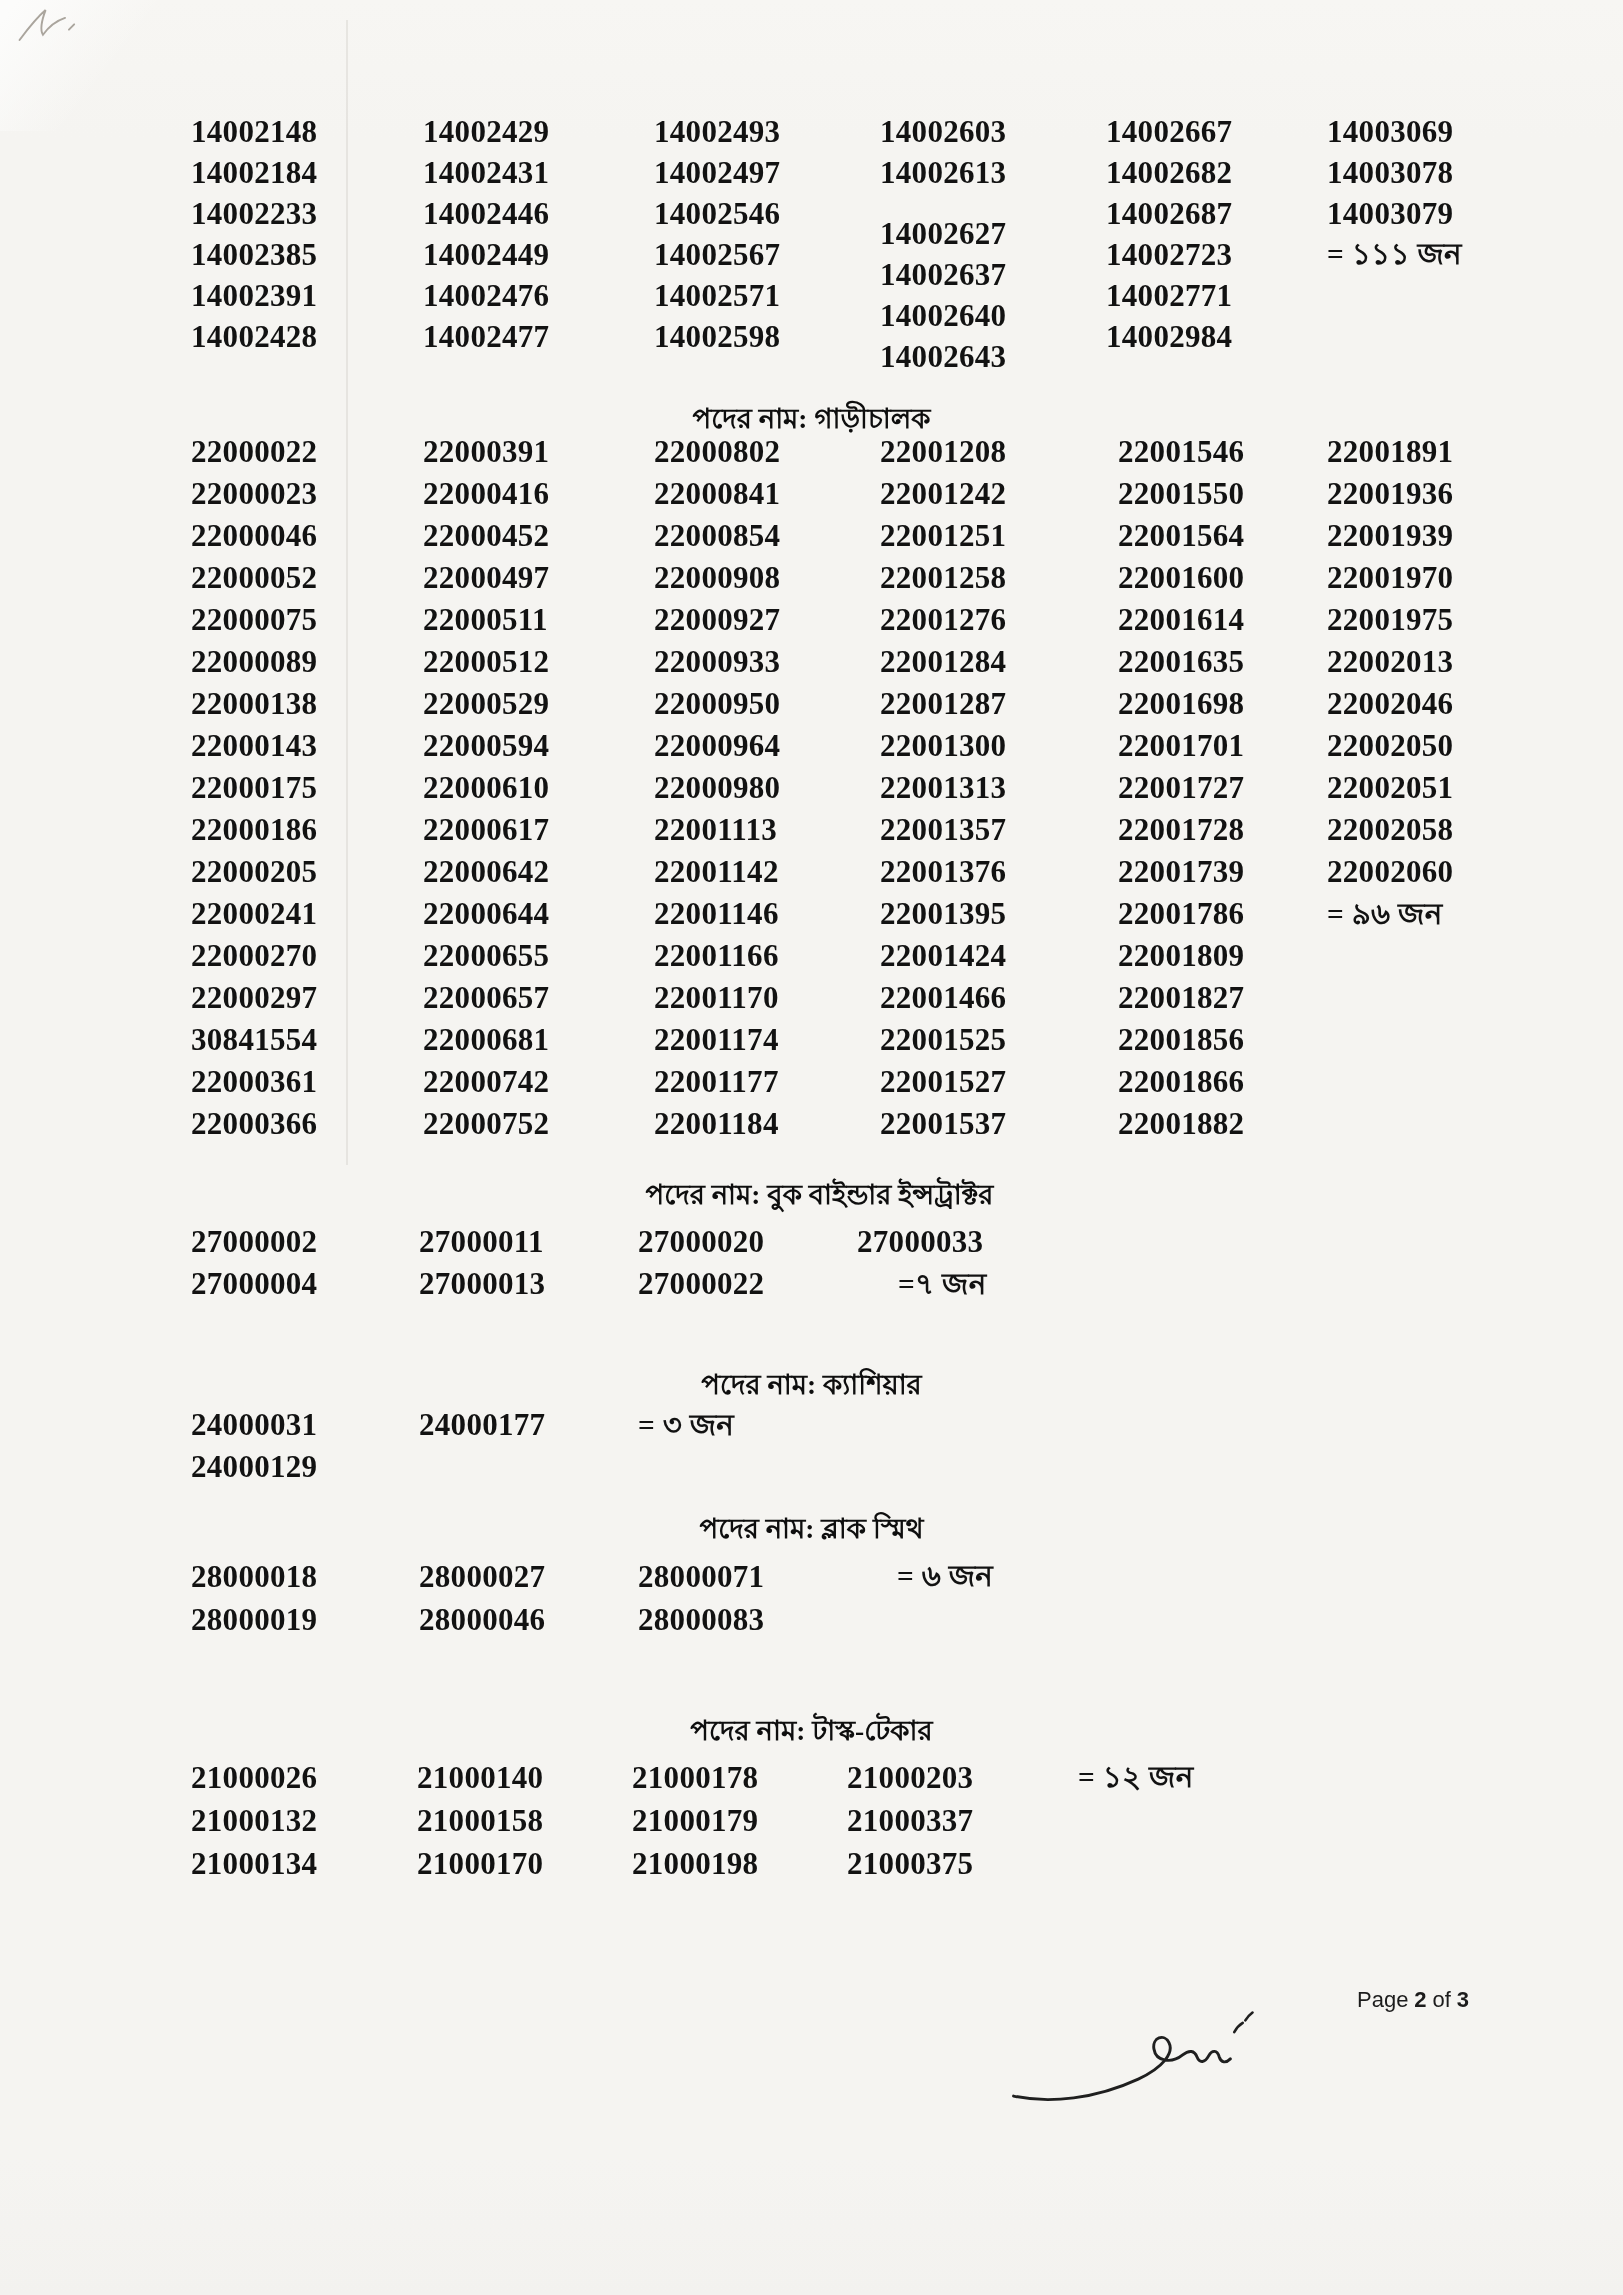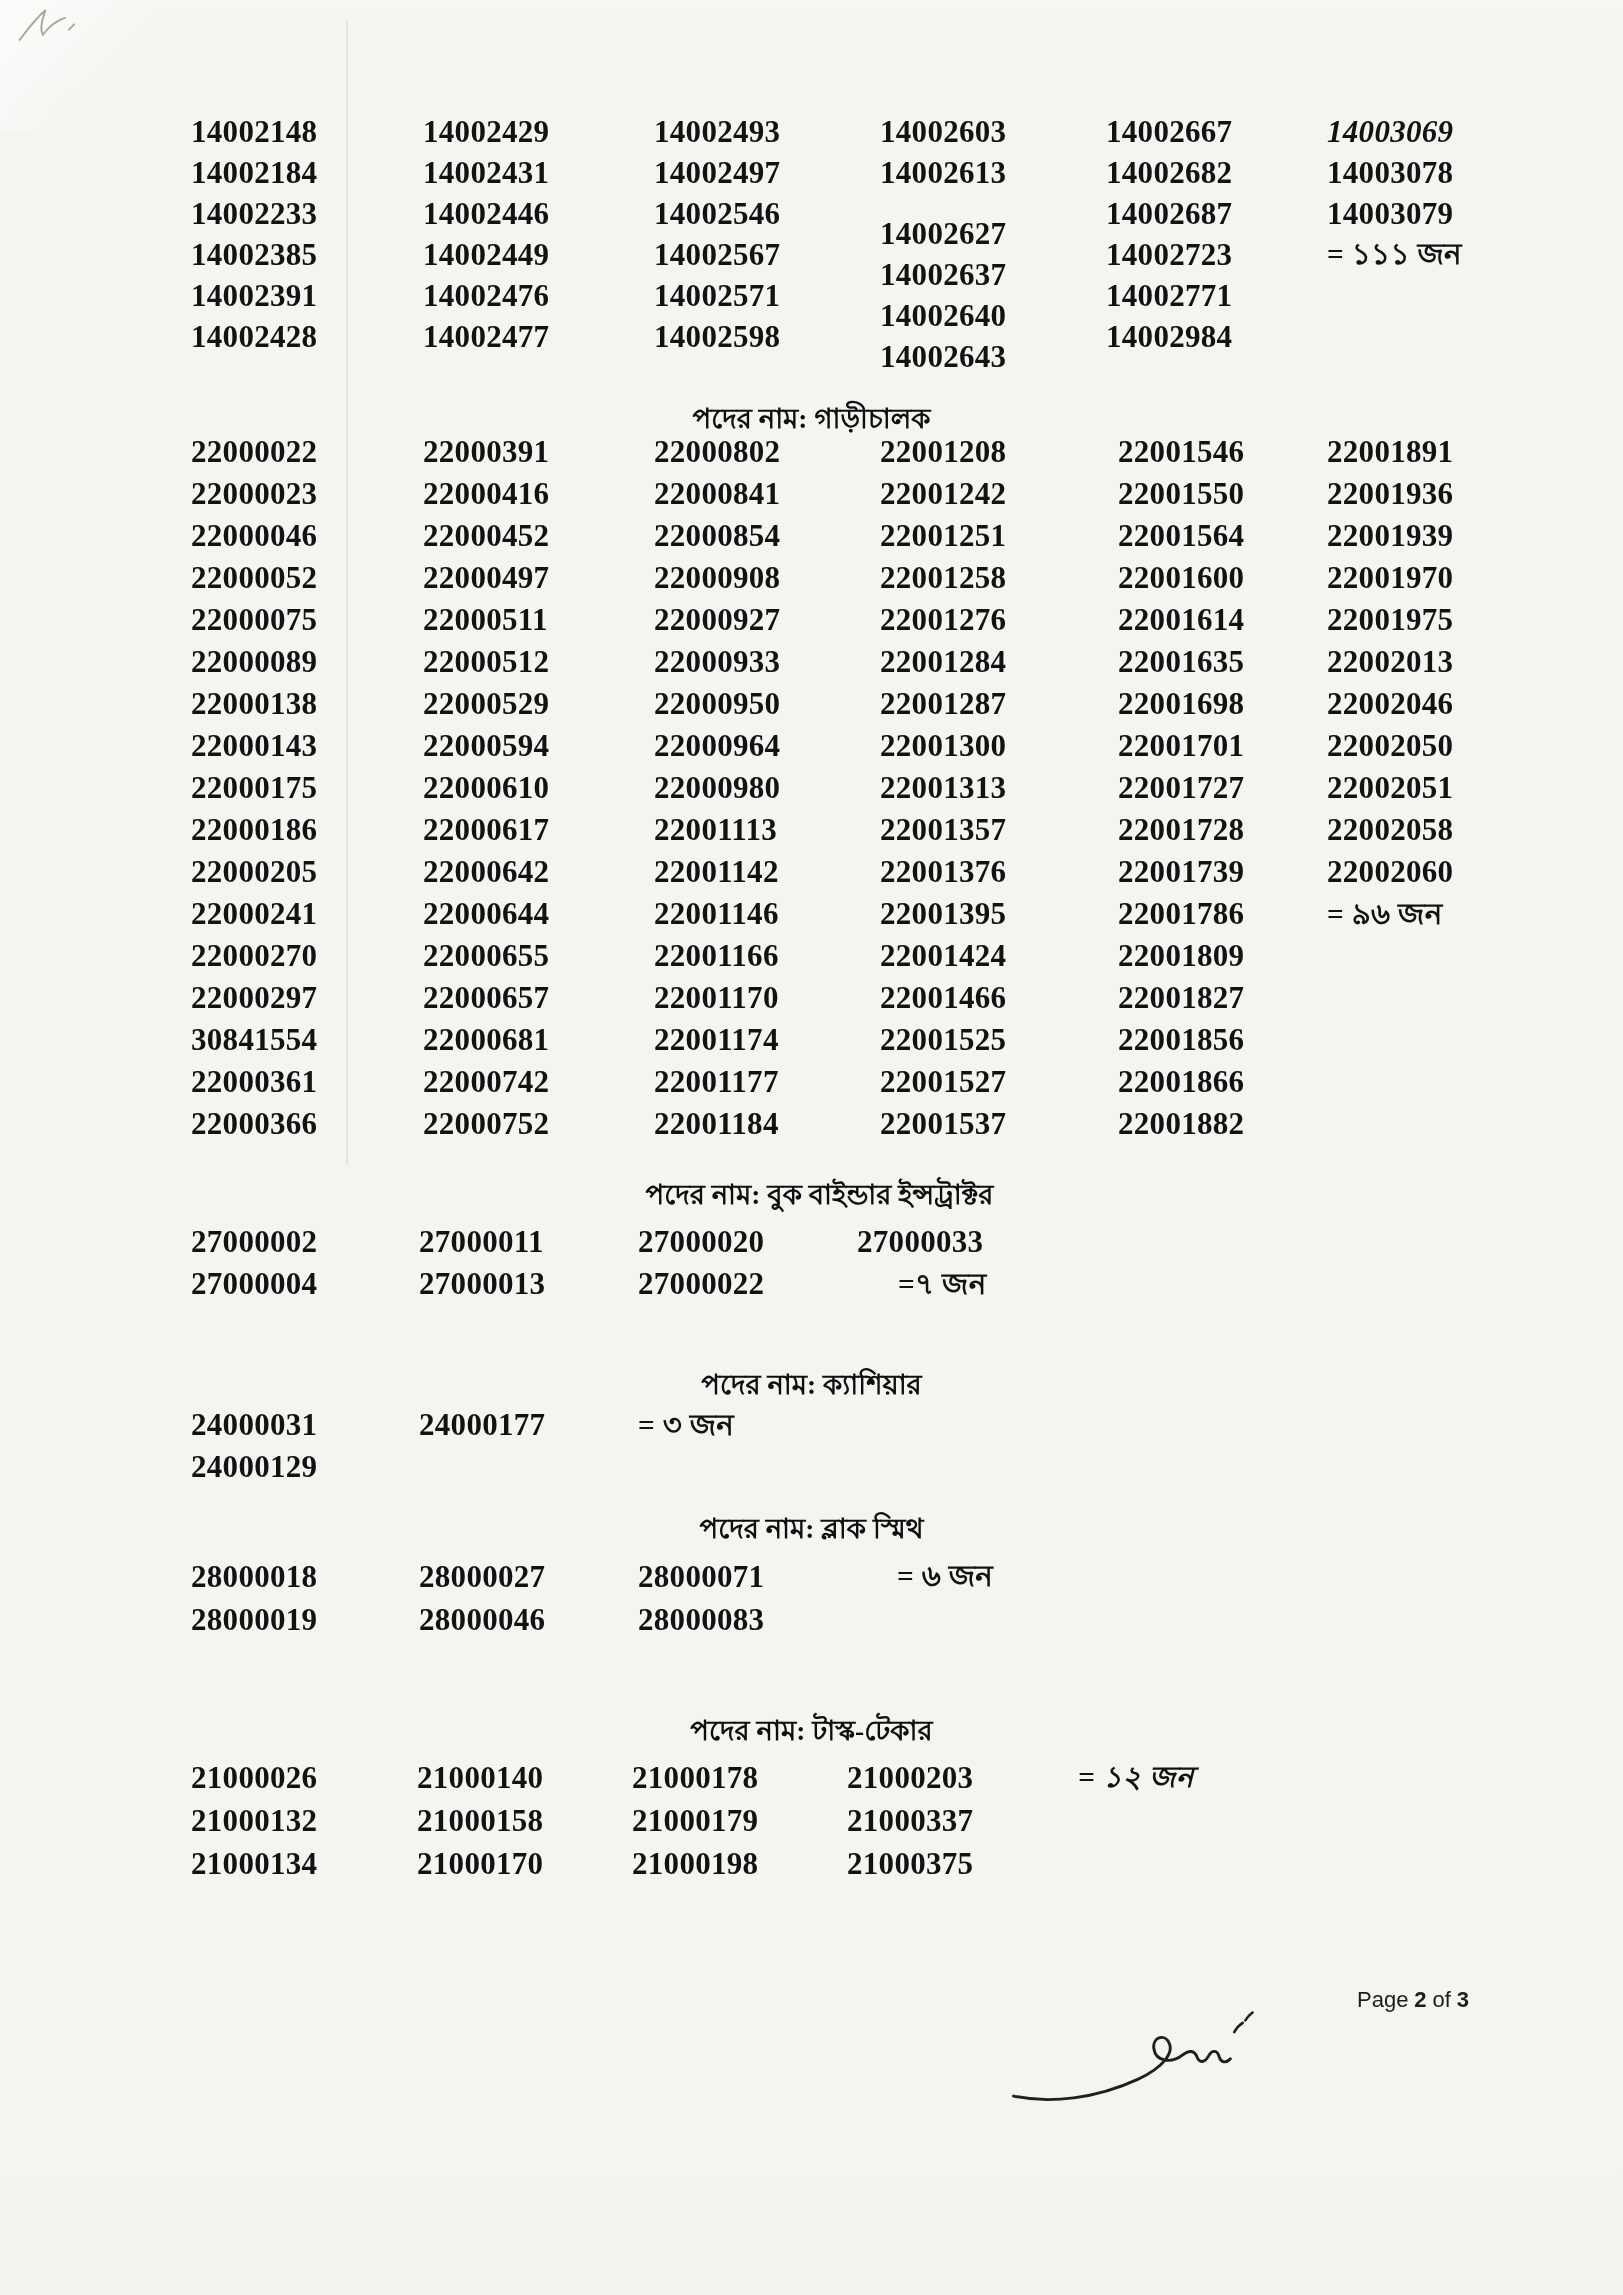--- a/index.html
+++ b/index.html
@@ -103,21 +103,21 @@
         </div>
         <div class="col" style="left: 1106px; top: 111px;">
           <div class="num" style="height: 41px; line-height: 41px;">14002667</div>
           <div class="num" style="height: 41px; line-height: 41px;">14002682</div>
           <div class="num" style="height: 41px; line-height: 41px;">14002687</div>
           <div class="num" style="height: 41px; line-height: 41px;">14002723</div>
           <div class="num" style="height: 41px; line-height: 41px;">14002771</div>
           <div class="num" style="height: 41px; line-height: 41px;">14002984</div>
         </div>
         <div class="col" style="left: 1327px; top: 111px;">
-          <div class="num" style="height: 41px; line-height: 41px; font-style: italic;">14003069</div>
+          <div class="num" style="height: 41px; line-height: 41px;">14003069</div>
           <div class="num" style="height: 41px; line-height: 41px;">14003078</div>
           <div class="num" style="height: 41px; line-height: 41px;">14003079</div>
           <div class="num total" style="height: 41px; line-height: 41px;">= ১১১ জন</div>
         </div>
       </div>
       <div class="section sec-1">
         <div class="section-title" style="top: 398px;">পদের নাম: গাড়ীচালক</div>
         <div class="col" style="left: 191px; top: 431px;">
           <div class="num" style="height: 42px; line-height: 42px;">22000022</div>
           <div class="num" style="height: 42px; line-height: 42px;">22000023</div>
@@ -294,21 +294,21 @@
           <div class="num" style="height: 43px; line-height: 43px;">21000178</div>
           <div class="num" style="height: 43px; line-height: 43px;">21000179</div>
           <div class="num" style="height: 43px; line-height: 43px;">21000198</div>
         </div>
         <div class="col" style="left: 847px; top: 1756px;">
           <div class="num" style="height: 43px; line-height: 43px;">21000203</div>
           <div class="num" style="height: 43px; line-height: 43px;">21000337</div>
           <div class="num" style="height: 43px; line-height: 43px;">21000375</div>
         </div>
         <div class="col" style="left: 1078px; top: 1756px;">
-          <div class="num total" style="height: 43px; line-height: 43px; font-style: italic;">= ১২ জন</div>
+          <div class="num total" style="height: 43px; line-height: 43px;">= ১২ জন</div>
         </div>
       </div>
     </div>
 
   <div class="footer">
     <span>Page</span>
     <span class="b">2</span>
     <span>of</span>
     <span class="b">3</span>
   </div>

